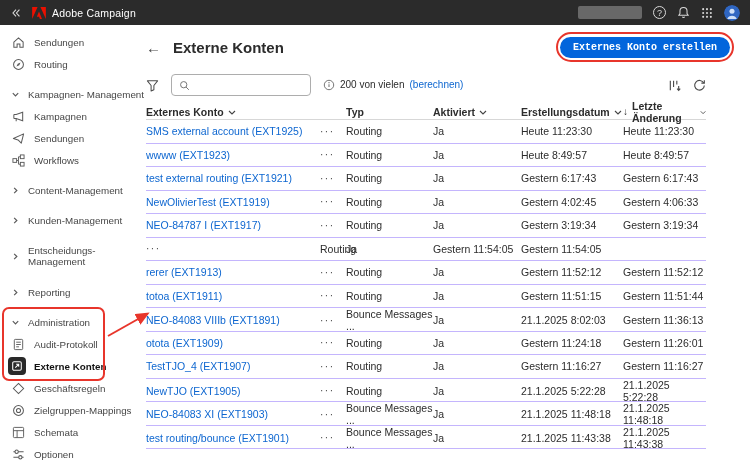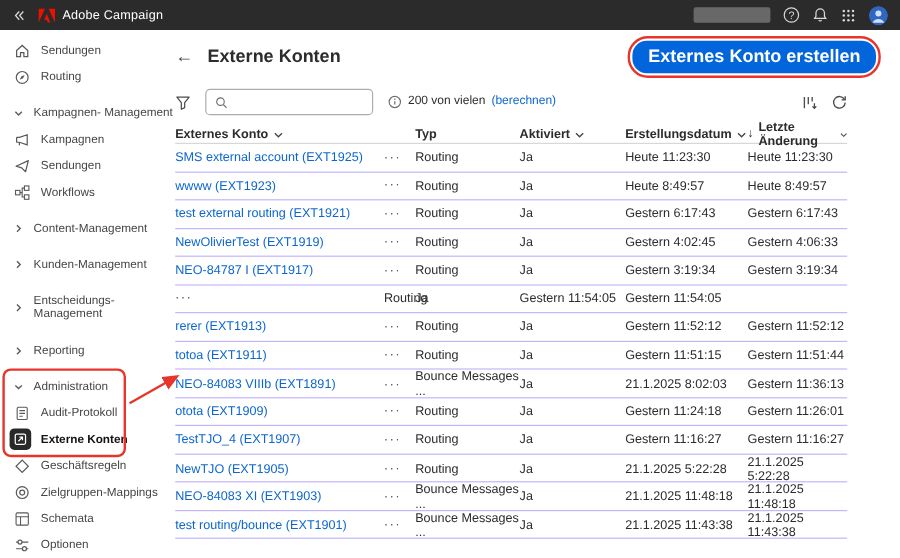--- a/index.html
+++ b/index.html
@@ -33,21 +33,21 @@
   .two-line .lbl { white-space:normal; line-height:11px; }
   .selected .lbl { color:#131313; font-weight:700; }
   .sel-box { width:18px; height:18px; background:#292929; border-radius:4px; display:flex; align-items:center; justify-content:center; color:#fff; flex:none; margin-left:-2px; }
 
   
   .main { flex:1; padding:0 16px; position:relative; }
   .page-header { display:flex; align-items:center; margin-top:7px; height:30px; }
   .back { font-size:15px; color:#464646; margin-right:12px; line-height:1; }
   .page-title { font-size:15px; font-weight:700; color:#2c2c2c; }
   .btn-wrap { margin-left:auto; border:2px solid var(--annotation-red,#e8352b); border-radius:17px; padding:2px; }
-  .create-btn { background:var(--accent-blue,#0265dc); color:#fff; border:none; border-radius:12px; padding:5px 13px; font-size:15px; font-weight:700; font-family:Liberation Sans, sans-serif; white-space:nowrap; }
+  .create-btn { background:var(--accent-blue,#0265dc); color:#fff; border:none; border-radius:12px; padding:5px 13px; font-size:10px; font-weight:700; font-family:Liberation Mono, monospace; white-space:nowrap; }
 
   .toolbar { display:flex; align-items:center; margin-top:12px; width:560px; }
   .search { display:flex; align-items:center; gap:5px; border:1px solid #adadad; border-radius:4px; height:22px; padding:0 7px; width:140px; margin-left:12px; background:#fff; }
   .search input { border:none; outline:none; flex:1; min-width:0; font-size:10.5px; font-family:inherit; }
   .count { display:flex; align-items:flex-start; gap:5px; margin-left:12px; font-size:10px; color:#2c2c2c; }
   .count a { color:var(--link-blue,#0d66d0); text-decoration:none; }
   .toolbar-right { margin-left:auto; display:flex; align-items:center; gap:12px; color:#4b4b4b; }
 
   
   .table { width:560px; margin-top:4px; font-size:10.5px; }

